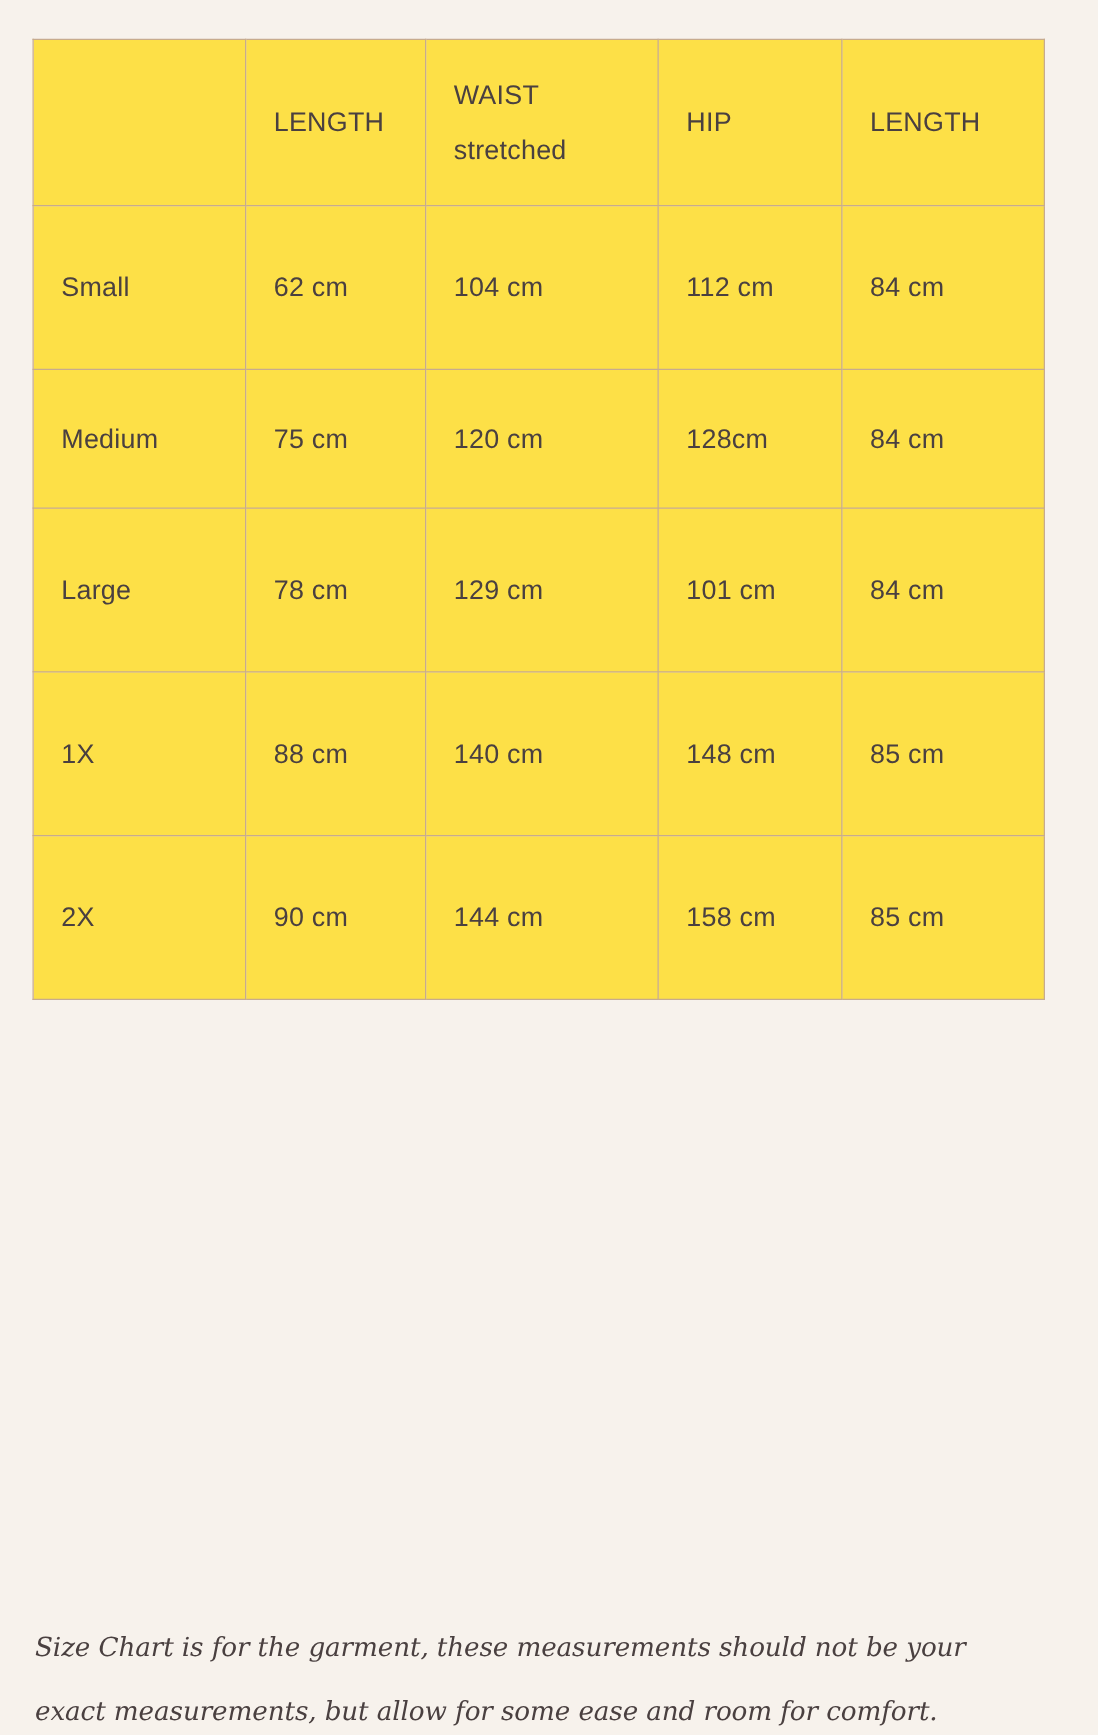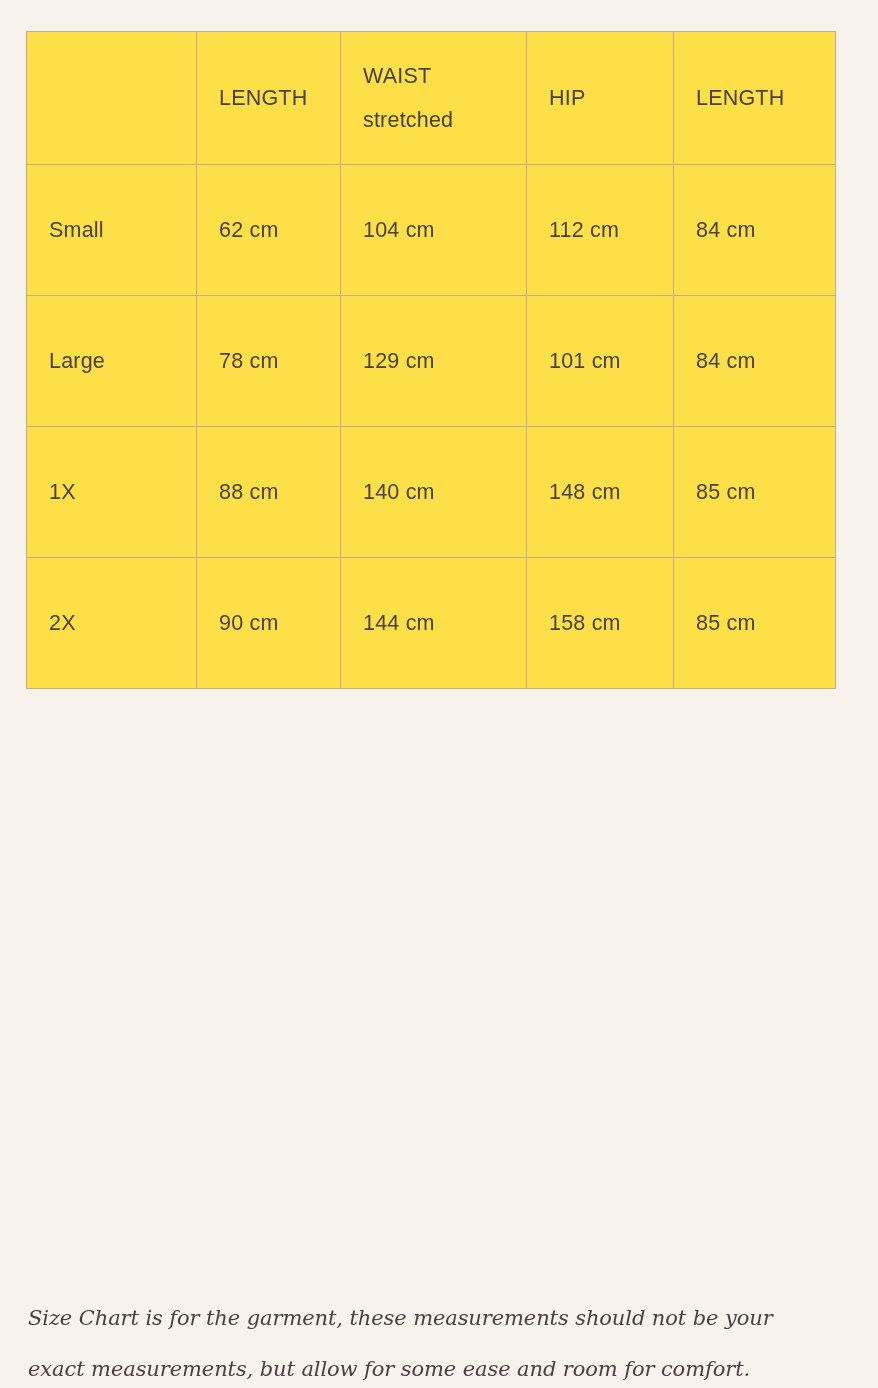--- a/index.html
+++ b/index.html
@@ -110,20 +110,27 @@
         </tr>
       </thead>
       <tbody>
         <tr>
           <td>Small</td>
           <td>62 cm</td>
           <td>104 cm</td>
           <td>112 cm</td>
           <td>84 cm</td>
         </tr>
+        <tr class="short">
+          <td>Medium</td>
+          <td>75 cm</td>
+          <td>120 cm</td>
+          <td>128cm</td>
+          <td>84 cm</td>
+        </tr>
         <tr>
           <td>Large</td>
           <td>78 cm</td>
           <td>129 cm</td>
           <td>101 cm</td>
           <td>84 cm</td>
         </tr>
         <tr>
           <td>1X</td>
           <td>88 cm</td>

